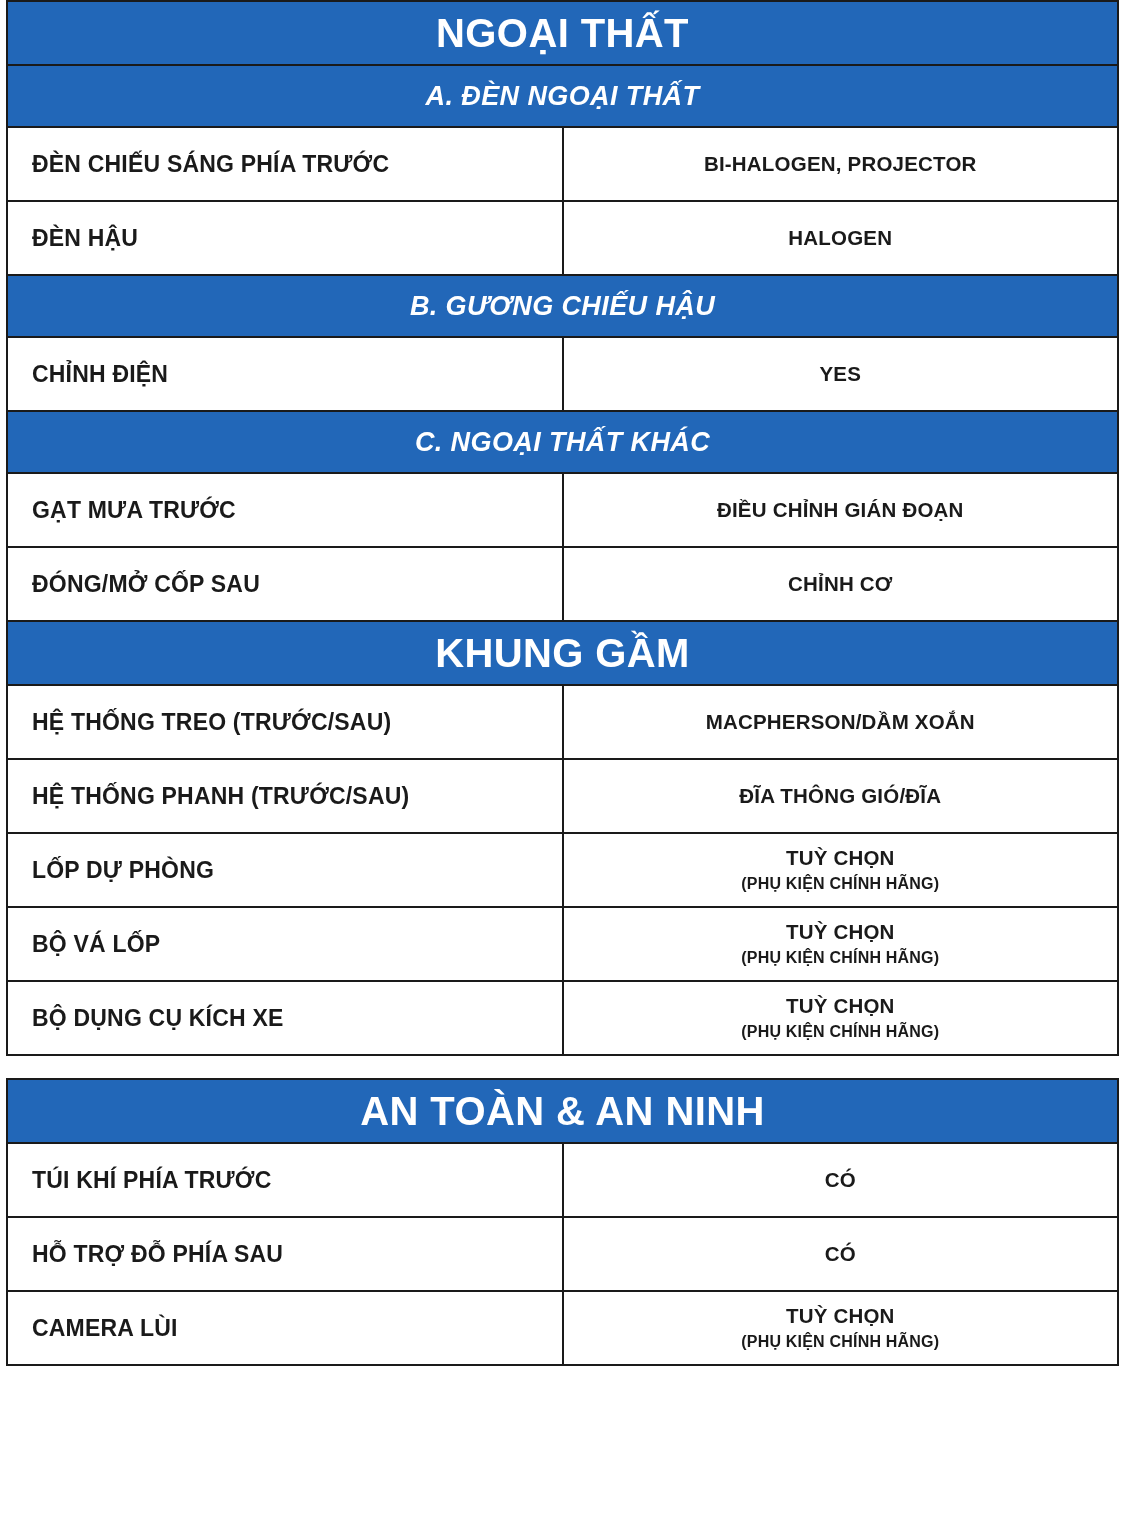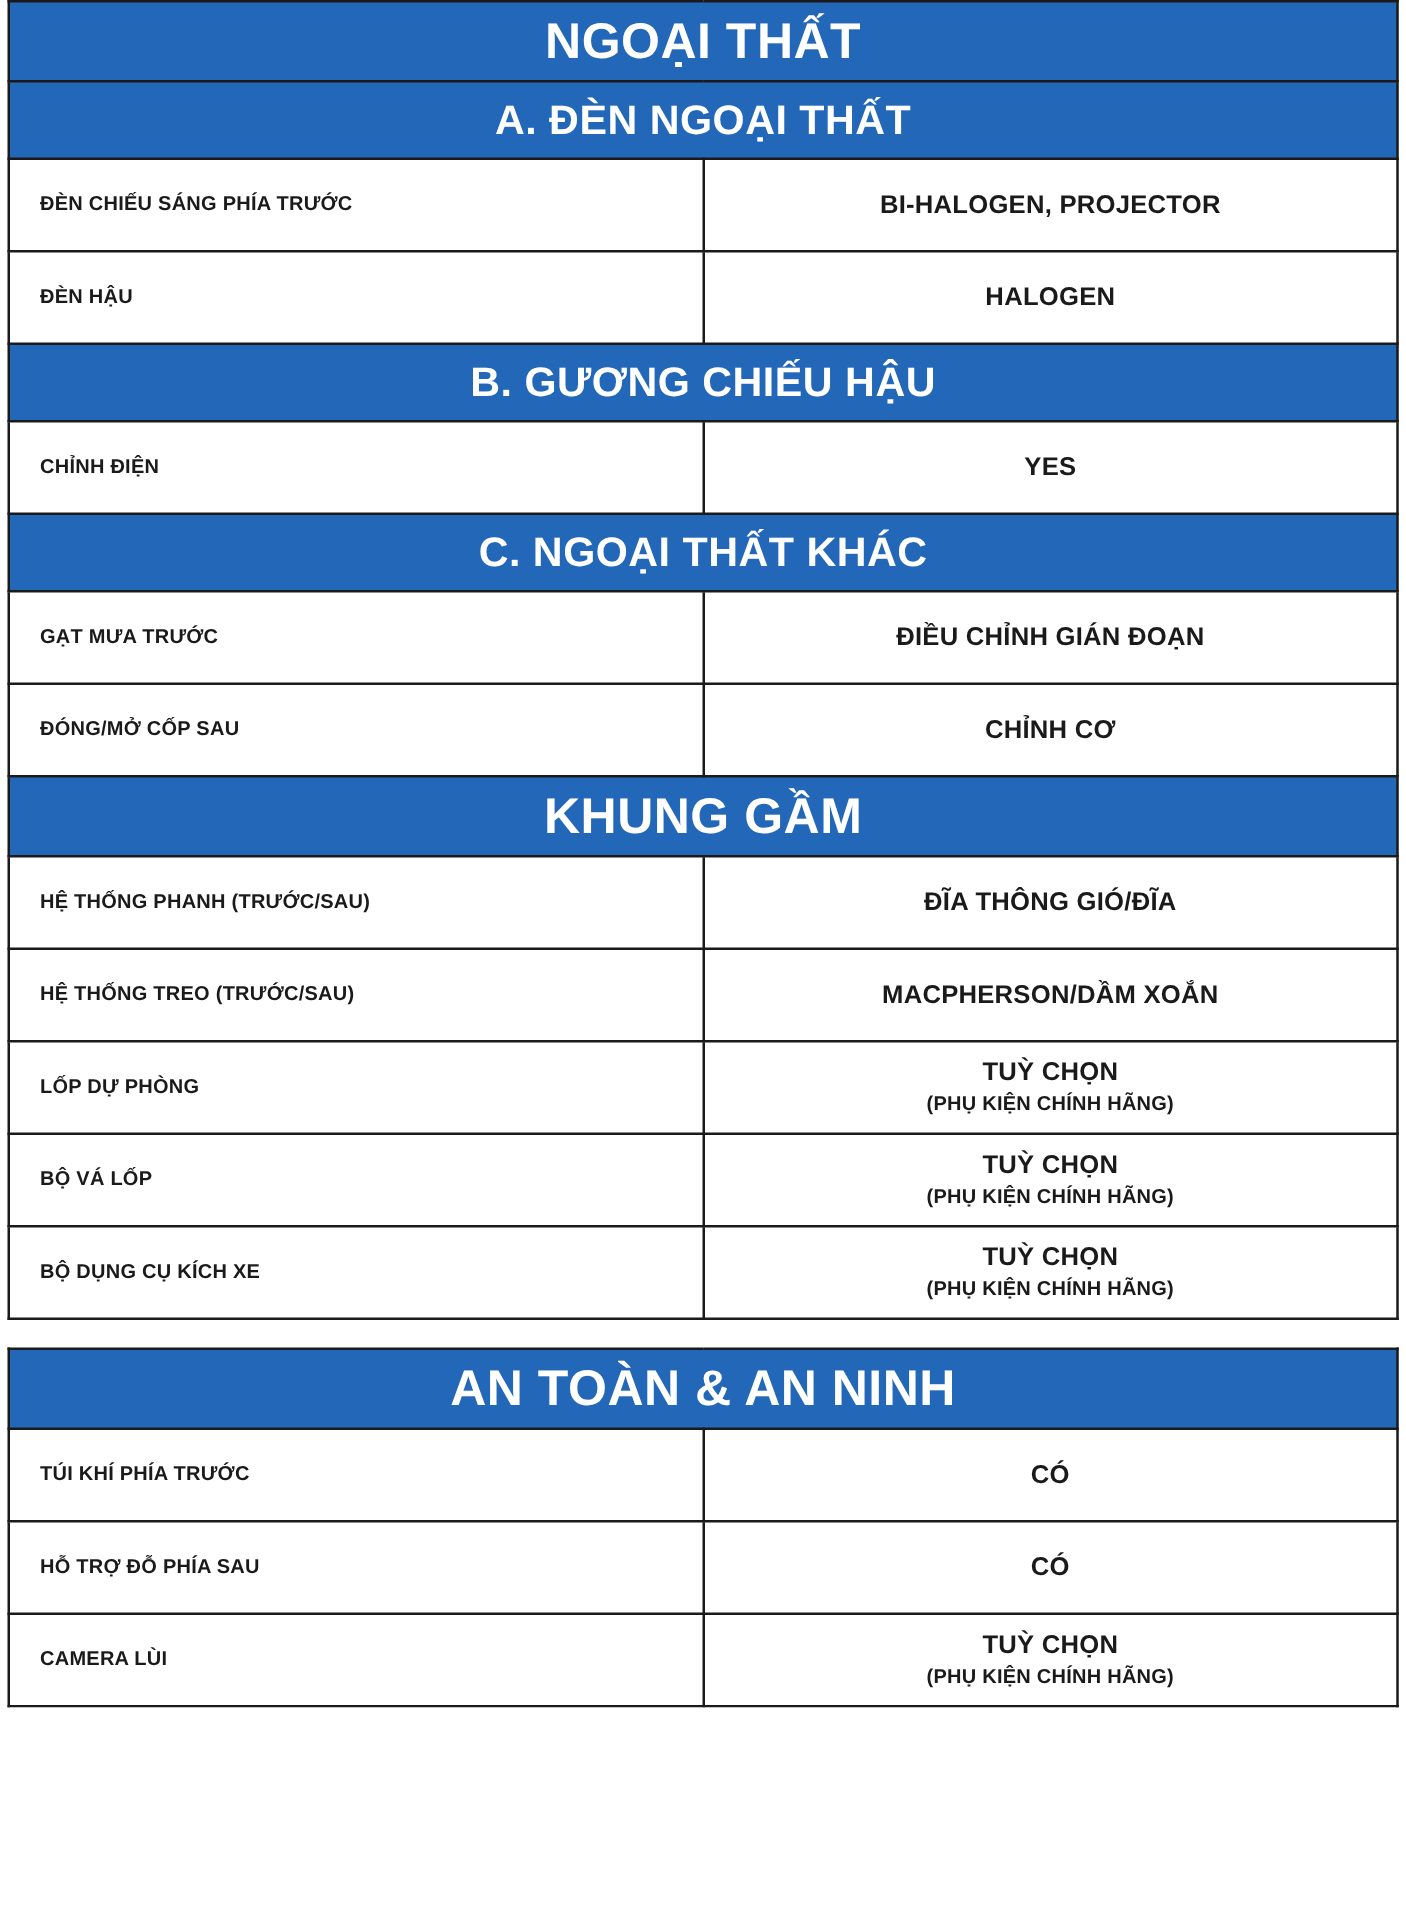--- a/index.html
+++ b/index.html
@@ -35,26 +35,27 @@
     color: #ffffff;
     text-align: center;
     font-weight: bold;
     font-size: 40px;
     letter-spacing: 0.4px;
     height: 64px;
     padding: 6px 10px;
     border: 2px solid #1a1a1a;
   }
   tr.section-head.sub > td {
-    font-size: 33px;
+    font-size: 27px;
     height: 62px;
+    font-style: italic;
   }
   td.label {
     width: 722px;
-    font-size: 16px;
+    font-size: 23px;
     font-weight: bold;
     letter-spacing: 0.2px;
     padding: 8px 10px 8px 24px;
     height: 74px;
     vertical-align: middle;
     background: #ffffff;
   }
   td.value {
     font-size: 20.5px;
     font-weight: bold;
@@ -124,29 +125,29 @@
         <td class="label">ĐÓNG/MỞ CỐP SAU</td>
         <td class="value">
           <span class="main">CHỈNH CƠ</span>
         </td>
       </tr>
 
       <tr class="section-head">
         <td colspan="2">KHUNG GẦM</td>
       </tr>
       <tr>
+        <td class="label">HỆ THỐNG TREO (TRƯỚC/SAU)</td>
+        <td class="value">
+          <span class="main">MACPHERSON/DẦM XOẮN</span>
+        </td>
+      </tr>
+      <tr>
         <td class="label">HỆ THỐNG PHANH (TRƯỚC/SAU)</td>
         <td class="value">
           <span class="main">ĐĨA THÔNG GIÓ/ĐĨA</span>
-        </td>
-      </tr>
-      <tr>
-        <td class="label">HỆ THỐNG TREO (TRƯỚC/SAU)</td>
-        <td class="value">
-          <span class="main">MACPHERSON/DẦM XOẮN</span>
         </td>
       </tr>
       <tr>
         <td class="label">LỐP DỰ PHÒNG</td>
         <td class="value">
           <span class="main">TUỲ CHỌN</span>
           <span class="note">(PHỤ KIỆN CHÍNH HÃNG)</span>
         </td>
       </tr>
       <tr>

